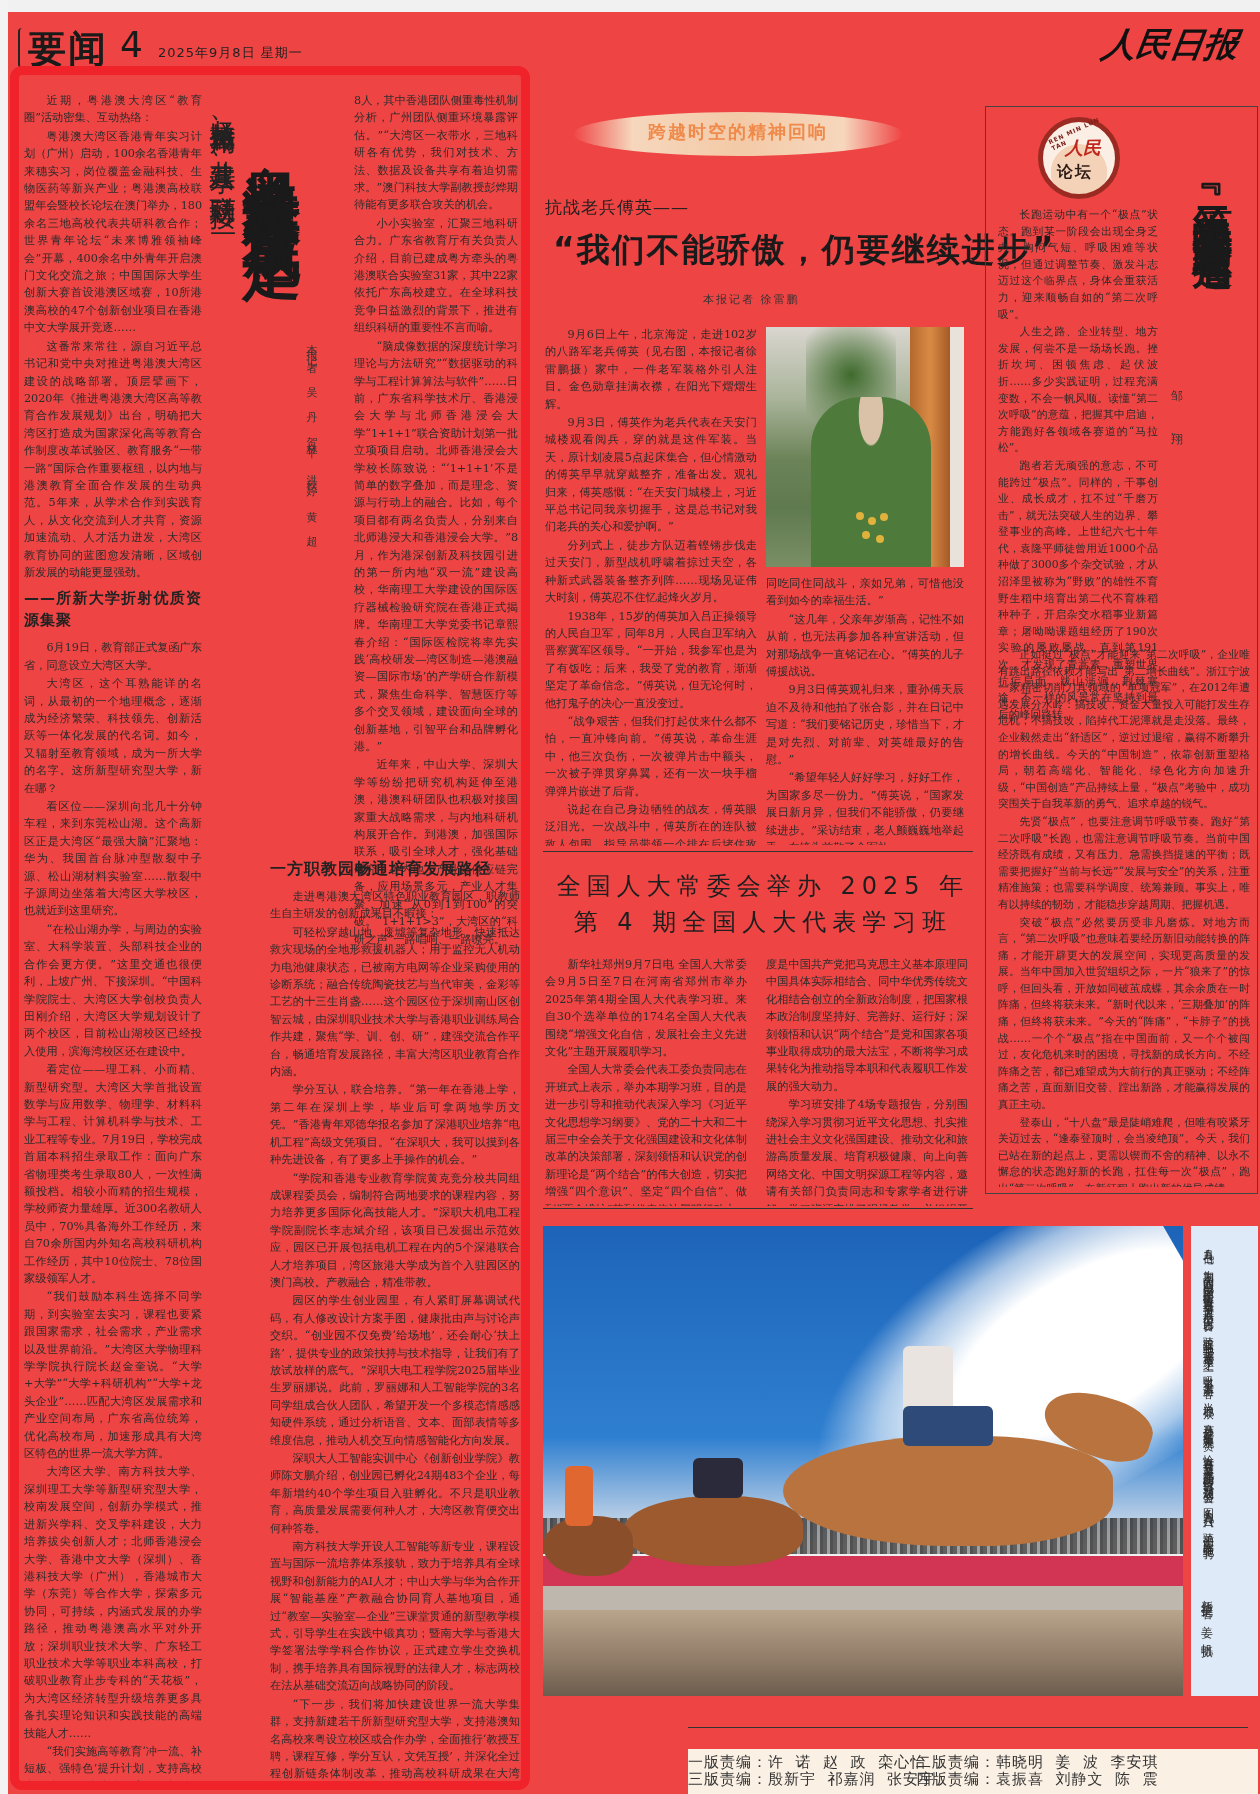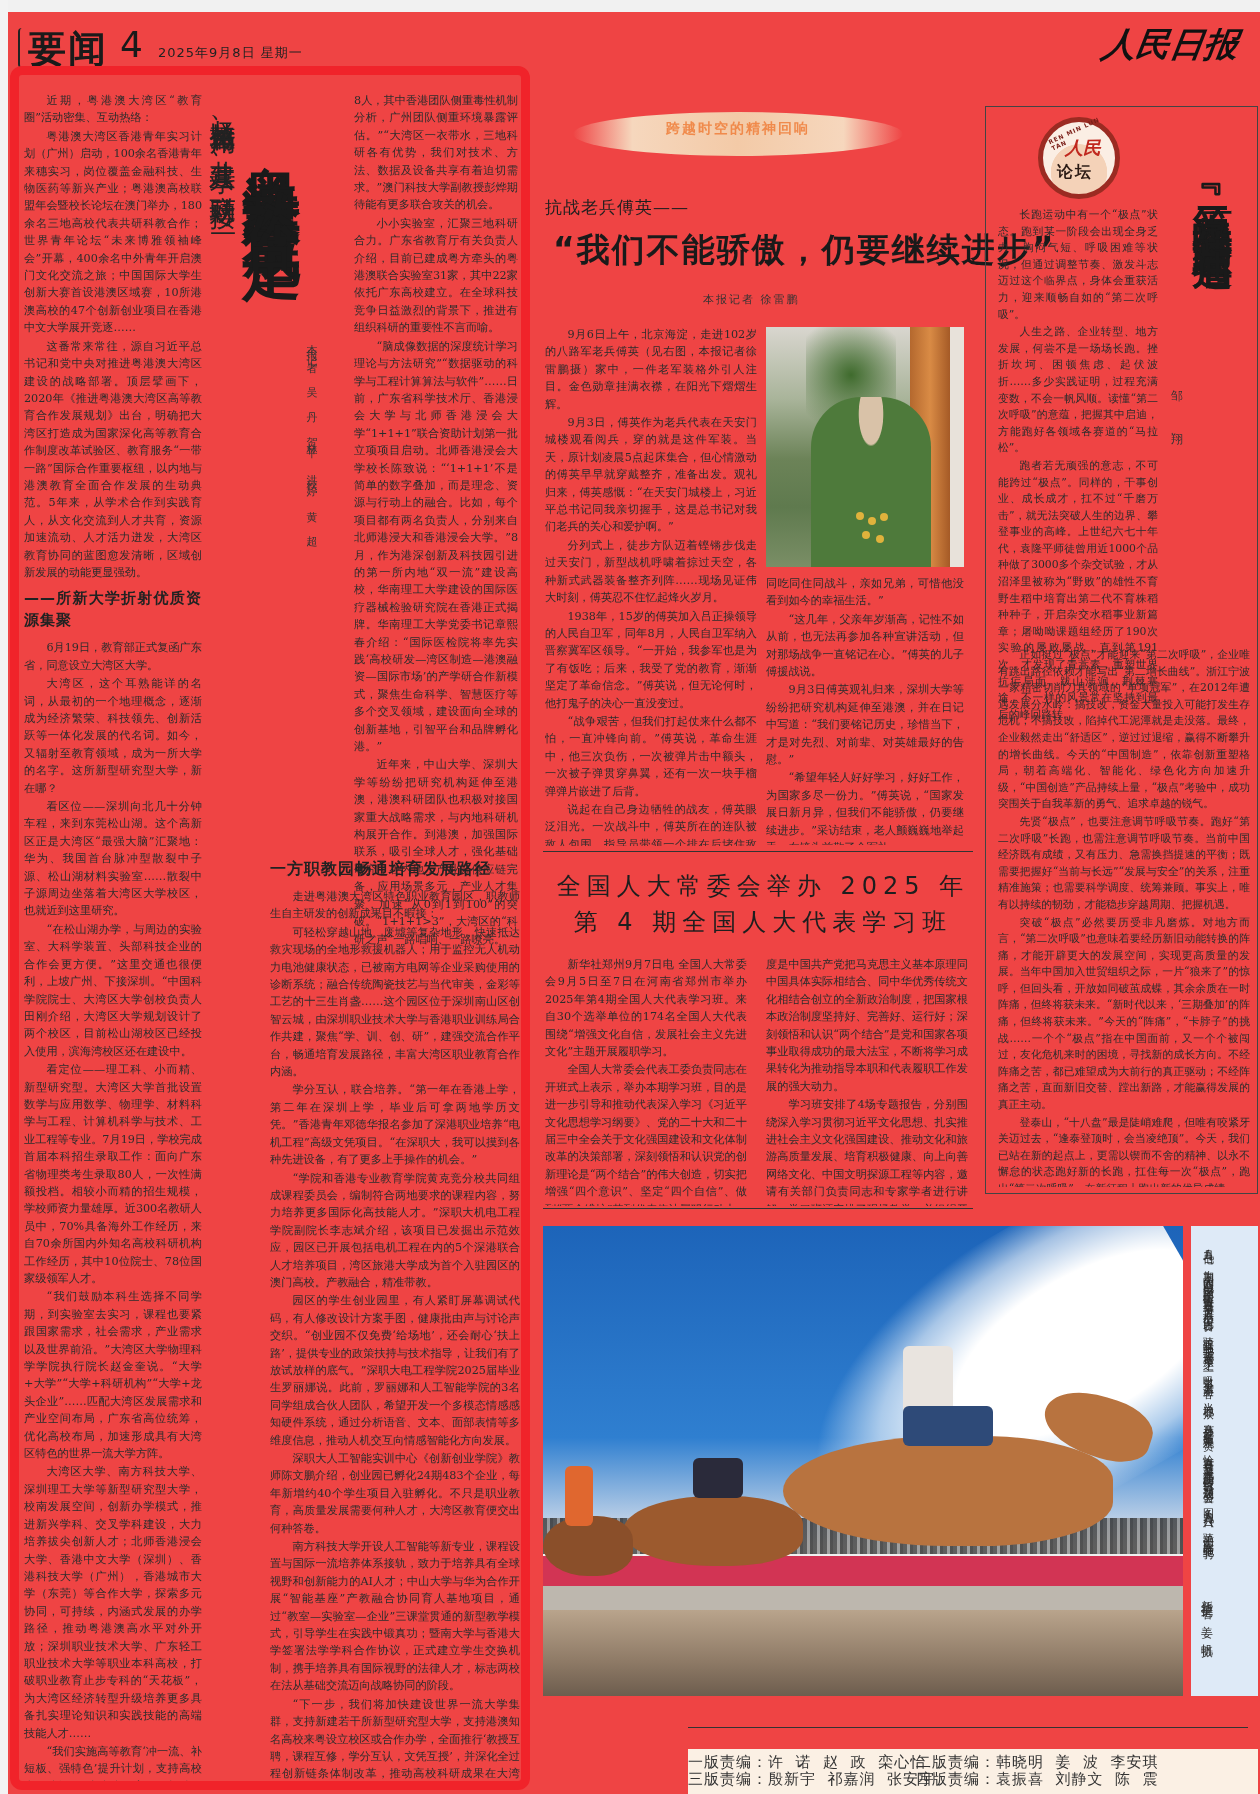--- a/index.html
+++ b/index.html
@@ -25,21 +25,21 @@
   .subhead { font-family: "DejaVu Sans", sans-serif; font-weight: bold; font-size: 15px; line-height: 22px; color: #222; margin: 6px 0 8px; letter-spacing: 1px; }
 
   
   .vert { position: absolute; writing-mode: vertical-rl; text-orientation: upright; }
   .v-kicker { left: 200px; top: 100px; font-family: "DejaVu Serif", serif; font-size: 26px; line-height: 30px; letter-spacing: 2px; color: #222; }
   .v-main { left: 232px; top: 120px; font-family: "DejaVu Sans", sans-serif; font-weight: bold; font-size: 58px; line-height: 64px; letter-spacing: 8px; color: #1a1a1a; }
   .v-byline { left: 296px; top: 335px; font-size: 11px; line-height: 14px; letter-spacing: 6px; color: #333; }
 
   
   .banner { position: absolute; left: 565px; top: 112px; width: 330px; height: 44px; background: linear-gradient(90deg, rgba(255,255,255,0) 0%, #f6d7bd 18%, #f3caa7 50%, #f6d7bd 82%, rgba(255,255,255,0) 100%); border-radius: 50%; }
-  .banner span { position: absolute; left: 0; right: 0; top: 8px; text-align: center; font-family: "DejaVu Sans", sans-serif; font-weight: bold; font-size: 14px; color: #f08a4b; letter-spacing: 2px; }
+  .banner span { position: absolute; left: 0; right: 0; top: 8px; text-align: center; font-family: "DejaVu Sans", sans-serif; font-weight: bold; font-size: 18px; color: #f08a4b; letter-spacing: 2px; }
   .a2-kicker { position: absolute; left: 537px; top: 196px; font-size: 17px; color: #1f1f1f; letter-spacing: 1px; }
   .a2-title { position: absolute; left: 545px; top: 228px; font-family: "DejaVu Sans", sans-serif; font-weight: bold; font-size: 33px; color: #1a1a1a; letter-spacing: 2px; }
   .a2-byline { position: absolute; left: 695px; top: 292px; font-size: 11px; color: #333; letter-spacing: 2px; }
   .photo1 { position: absolute; left: 758px; top: 327px; width: 198px; height: 240px; background: linear-gradient(180deg, #d9d6cf 0%, #a9b49a 30%, #6c8358 55%, #5f7a4e 75%, #7a8e66 100%); overflow: hidden; }
   .photo1 .door { position: absolute; right: 14px; top: 0; width: 40px; height: 100%; background: linear-gradient(90deg, #b4682e, #d98b45, #a55a26); }
   .photo1 .curtain { position: absolute; right: 0; top: 0; width: 14px; height: 100%; background: #e8e2da; }
   .photo1 .leaves { position: absolute; left: 40px; top: 0; width: 90px; height: 120px; background: radial-gradient(circle at 50% 40%, #3f6b2d, rgba(63,107,45,0) 70%); }
   .photo1 .man { position: absolute; left: 45px; top: 70px; width: 120px; height: 170px; background: radial-gradient(ellipse at 50% 10%, #d9c2a8 0 14%, #4e7a3b 15% 100%); border-radius: 50px 50px 0 0; }
   .photo1 .medal { position: absolute; width: 8px; height: 8px; border-radius: 50%; background: #e0b23c; }
   .rule { position: absolute; height: 1px; background: #333; }
@@ -153,21 +153,21 @@
     <div class="medal" style="left:90px; top:185px;"></div>
     <div class="medal" style="left:102px; top:190px;"></div>
     <div class="medal" style="left:114px; top:186px;"></div>
     <div class="medal" style="left:96px; top:204px;"></div>
     <div class="medal" style="left:110px; top:208px;"></div>
   </div>
 
   <div class="col" style="left:758px; top:575px; width:198px; height:270px;">
     <p style="text-indent:0">同吃同住同战斗，亲如兄弟，可惜他没看到如今的幸福生活。”</p>
     <p>“这几年，父亲年岁渐高，记性不如从前，也无法再参加各种宣讲活动，但对那场战争一直铭记在心。”傅英的儿子傅援战说。</p>
-    <p>9月3日傅英观礼归来，深圳大学等纷纷把研究机构延伸至港澳，并在日记中写道：“我们要铭记历史，珍惜当下，才是对先烈、对前辈、对英雄最好的告慰。”</p>
+    <p>9月3日傅英观礼归来，重孙傅天辰迫不及待和他拍了张合影，并在日记中写道：“我们要铭记历史，珍惜当下，才是对先烈、对前辈、对英雄最好的告慰。”</p>
     <p>“希望年轻人好好学习，好好工作，为国家多尽一份力。”傅英说，“国家发展日新月异，但我们不能骄傲，仍要继续进步。”采访结束，老人颤巍巍地举起手，在镜头前敬了个军礼。</p>
 
   </div>
 
   <div class="rule" style="left:535px; top:851px; width:430px;"></div>
 
   <div class="a3-title">
     <div>全国人大常委会举办 2025 年</div>
     <div>第 4 期全国人大代表学习班</div>
   </div>

